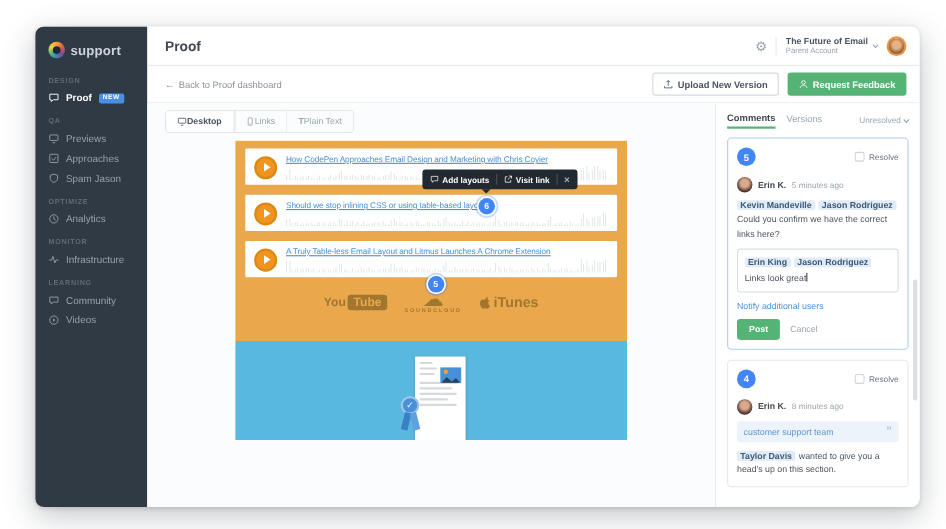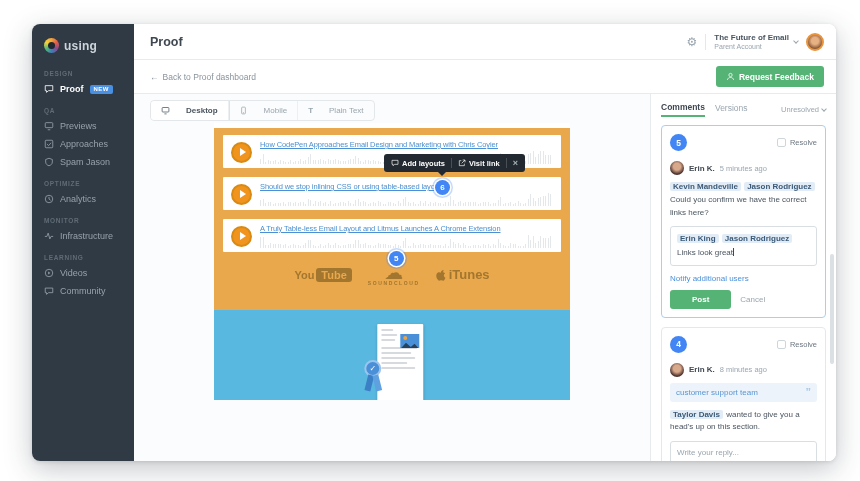--- a/index.html
+++ b/index.html
@@ -40,21 +40,21 @@
   .toolbar{height:34px;border-bottom:1px solid #e8ebed;display:flex;align-items:center;padding:0 12px 0 16px;flex-shrink:0}
   .back-link{font-size:8.5px;color:#8a949d;display:flex;align-items:center;gap:4px;cursor:pointer}
   .toolbar-right{margin-left:auto;display:flex;gap:8px}
   .btn{display:flex;align-items:center;gap:4px;height:21px;border-radius:3px;font-size:8.5px;font-weight:bold;cursor:pointer;border:none}
   .btn-upload{padding:0 9px;border:1px solid #d4dade;background:#fff;color:#4a5560}
   .btn-request{padding:0 10px;background:var(--accent_green);color:#fff}
   
   .content{flex:1;display:flex;min-height:0}
   .viewer{flex:1;background:#fbfcfd;position:relative;overflow:hidden}
   .tabs{display:inline-flex;margin:6px 0 0 16px;border:1px solid #e3e7ea;border-radius:4px;background:#fbfcfd;overflow:hidden}
-  .tab{display:flex;align-items:flex-start;gap:16px;padding:5px 10px;font-size:8px;color:#9aa6af;border-right:1px solid #edf0f2;cursor:pointer}
+  .tab{display:flex;align-items:flex-start;gap:0;padding:5px 10px;font-size:8px;color:#9aa6af;border-right:1px solid #edf0f2;cursor:pointer}
   .tab:last-child{border-right:none}
   .tab.active{background:#fff;color:#4a5560;font-weight:bold;box-shadow:0 0 0 1px #dde2e5}
   
   .email{position:relative;width:356px;margin:2px auto 0}
   .email-sliver{height:5px;background:#fff}
   .email-body{background:var(--email_orange);padding:7px 9px 0}
   .episode{background:#fff;border-radius:1px;padding:5px 8px 4px;margin-bottom:9px;position:relative;display:flex;align-items:center;gap:8px}
   .play{width:21px;height:21px;border-radius:50%;background:var(--play_orange);border:2px solid #d98a12;
         display:flex;align-items:center;justify-content:center;flex-shrink:0;cursor:pointer}
   .play::after{content:"";border-left:6px solid #fff;border-top:4px solid transparent;border-bottom:4px solid transparent;margin-left:2px}
@@ -108,38 +108,38 @@
   .av{width:14px;height:14px;border-radius:50%;flex-shrink:0}
   .av-erin{background:radial-gradient(circle at 50% 40%,#d9a98c 32%,#4e342e 68%)}
   .th-name{font-size:8px;font-weight:bold;color:#3f4750}
   .th-time{font-size:7.5px;color:#9aa6af}
   .th-text{font-size:8px;color:#4a5560;line-height:1.6}
   .mention{background:var(--mention_bg);color:#3c5a77;font-weight:bold;padding:0 3px;border-radius:2px;margin-right:1px}
   .reply-box{border:1px solid #d8dee2;border-radius:3px;padding:5px 6px;margin-top:7px;font-size:8px;line-height:1.7;color:#4a5560;cursor:text}
   .cursor{display:inline-block;width:1px;height:8px;background:#3f4750;vertical-align:-1px}
   .notify{font-size:8px;color:#4a90d9;margin:8px 0 7px;cursor:pointer}
   .th-actions{display:flex;align-items:center;gap:9px}
-  .btn-post{background:var(--accent_green);color:#fff;font-size:8px;font-weight:bold;padding:5px 22px;border-radius:3px;border:none;cursor:pointer}
+  .btn-post{background:var(--accent_green);color:#fff;font-size:8px;font-weight:bold;padding:5px 11px;border-radius:3px;border:none;cursor:pointer}
   .btn-cancel{font-size:8px;color:#9aa6af;cursor:pointer}
   .quote{background:#ecf3fa;border-radius:3px;padding:5px 6px;display:flex;align-items:flex-start;font-size:8px;color:#5a96d2;margin-bottom:7px}
   .quote-mark{margin-left:auto;color:#a9c9e8;font-size:11px;font-weight:bold;line-height:.8}
   .reply-input{width:100%;border:1px solid #d8dee2;border-radius:3px;padding:6px;font-size:8px;color:#4a5560;margin-top:7px;outline:none;font-family:inherit}
   .reply-input::placeholder{color:#9aa6af}
   .scroll-thumb{position:absolute;right:2px;top:160px;width:4px;height:110px;border-radius:2px;background:#dbe0e4;cursor:grab}
   .ic{display:inline-flex;align-items:center;justify-content:center}
 </style>
 </head>
 <body>
 
 <div class="app">
 
   <nav class="sidebar">
     <div class="logo">
       <span class="logo-mark"></span>
-      <span class="logo-text">using</span>
+      <span class="logo-text">support</span>
     </div>
 
     <div class="nav-label">DESIGN</div>
     <div class="nav-item active">
       <span class="ico">
           <svg width="10" height="10" viewBox="0 0 12 12" fill="none" stroke="currentColor">
             <path d="M1.5 2h9v6h-5l-2.5 2v-2h-1.5z"></path>
           </svg>
         </span>
       <span>Proof</span>
@@ -192,33 +192,33 @@
             <path d="M1 6.5h2.5l1.5-4 2 7 1.5-3H11"></path>
           </svg>
         </span>
       <span>Infrastructure</span>
     </div>
 
     <div class="nav-label">LEARNING</div>
     <div class="nav-item">
       <span class="ico">
           <svg width="10" height="10" viewBox="0 0 12 12" fill="none" stroke="currentColor">
+            <path d="M1.5 2.5h9v5.5h-5l-2.5 2v-2h-1.5z"></path>
+          </svg>
+        </span>
+      <span>Community</span>
+    </div>
+    <div class="nav-item">
+      <span class="ico">
+          <svg width="10" height="10" viewBox="0 0 12 12" fill="none" stroke="currentColor">
             <circle cx="6" cy="6" r="4.5"></circle>
             <path d="M5 4.2l2.6 1.8L5 7.8z" fill="currentColor" stroke="none"></path>
           </svg>
         </span>
       <span>Videos</span>
-    </div>
-    <div class="nav-item">
-      <span class="ico">
-          <svg width="10" height="10" viewBox="0 0 12 12" fill="none" stroke="currentColor">
-            <path d="M1.5 2.5h9v5.5h-5l-2.5 2v-2h-1.5z"></path>
-          </svg>
-        </span>
-      <span>Community</span>
     </div>
   </nav>
 
   <div class="main">
 
     <div class="topbar">
       <span class="page-title">Proof</span>
       <div class="topbar-right">
         <span class="gear">⚙</span>
         <span class="vdiv"></span>
@@ -232,20 +232,28 @@
         <span class="avatar-top"></span>
       </div>
     </div>
 
     <div class="toolbar">
       <span class="back-link">
         <span>←</span>
         <span>Back to Proof dashboard</span>
       </span>
       <div class="toolbar-right">
+        <button class="btn btn-upload">
+          <span class="ic">
+              <svg width="9" height="9" viewBox="0 0 12 12" fill="none" stroke="currentColor">
+                <path d="M6 8V1.8M3.8 3.8L6 1.5l2.2 2.3M1.5 8.5v2h9v-2"></path>
+              </svg>
+            </span>
+          <span>Upload New Version</span>
+        </button>
         <button class="btn btn-request">
           <span class="ic">
               <svg width="9" height="9" viewBox="0 0 12 12" fill="none" stroke="currentColor">
                 <circle cx="6" cy="4" r="2.2"></circle>
                 <path d="M1.8 10.5c.6-2.2 2.2-3.2 4.2-3.2s3.6 1 4.2 3.2"></path>
               </svg>
             </span>
           <span>Request Feedback</span>
         </button>
       </div>
@@ -264,21 +272,21 @@
               </span>
             <span>Desktop</span>
           </div>
           <div class="tab">
             <span class="ic">
                 <svg width="9" height="9" viewBox="0 0 12 12" fill="none" stroke="currentColor">
                   <rect x="3.5" y="1.5" width="5" height="9" rx="1"></rect>
                   <path d="M5.3 9h1.4"></path>
                 </svg>
               </span>
-            <span>Mobile</span>
+            <span>Links</span>
           </div>
           <div class="tab">
             <span class="ic" style="font-size:8px;font-weight:bold">T</span>
             <span>Plain Text</span>
           </div>
         </div>
 
         <div class="email">
           <div class="email-sliver"></div>
 
@@ -789,21 +797,20 @@
               <span class="th-time">8 minutes ago</span>
             </div>
             <div class="quote">
               <span>customer support team</span>
               <span class="quote-mark">”</span>
             </div>
             <div class="th-text">
               <span class="mention">Taylor Davis</span>
               <span>wanted to give you a head's up on this section.</span>
             </div>
-            <input class="reply-input" placeholder="Write your reply..." style="">
           </div>
 
         </div>
 
         <span class="scroll-thumb"></span>
       </aside>
     </div>
   </div>
 </div>
 

